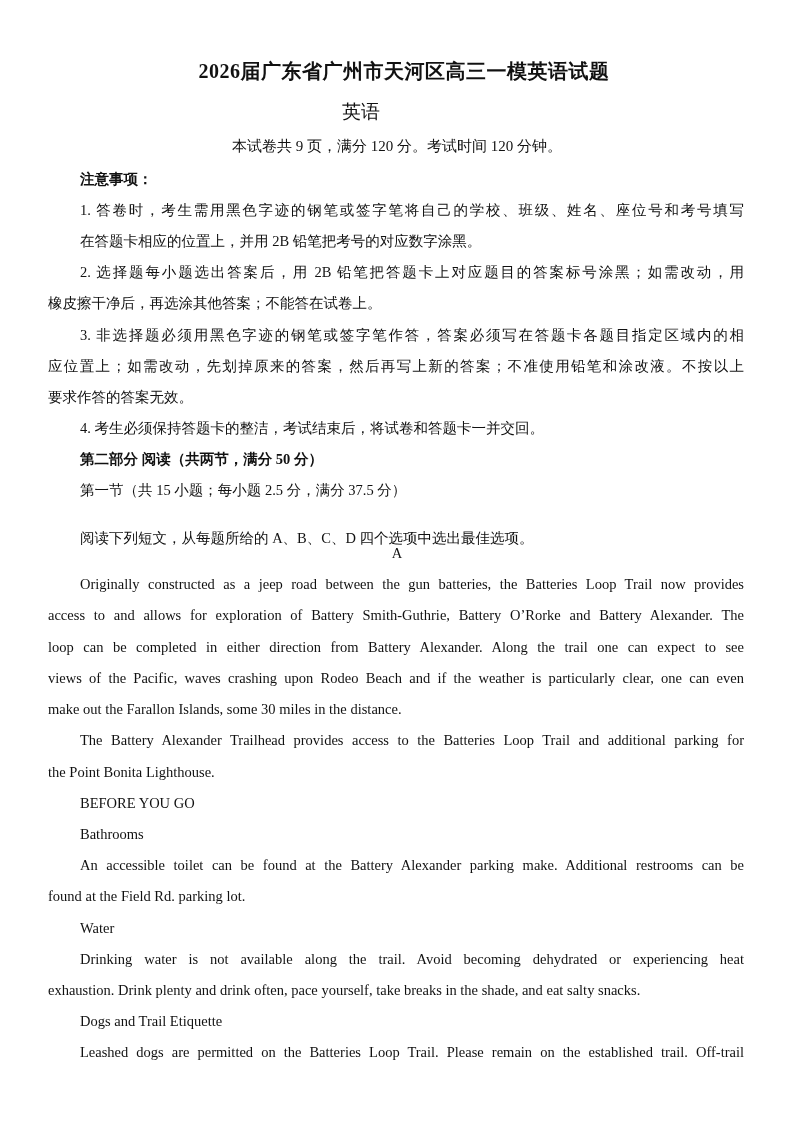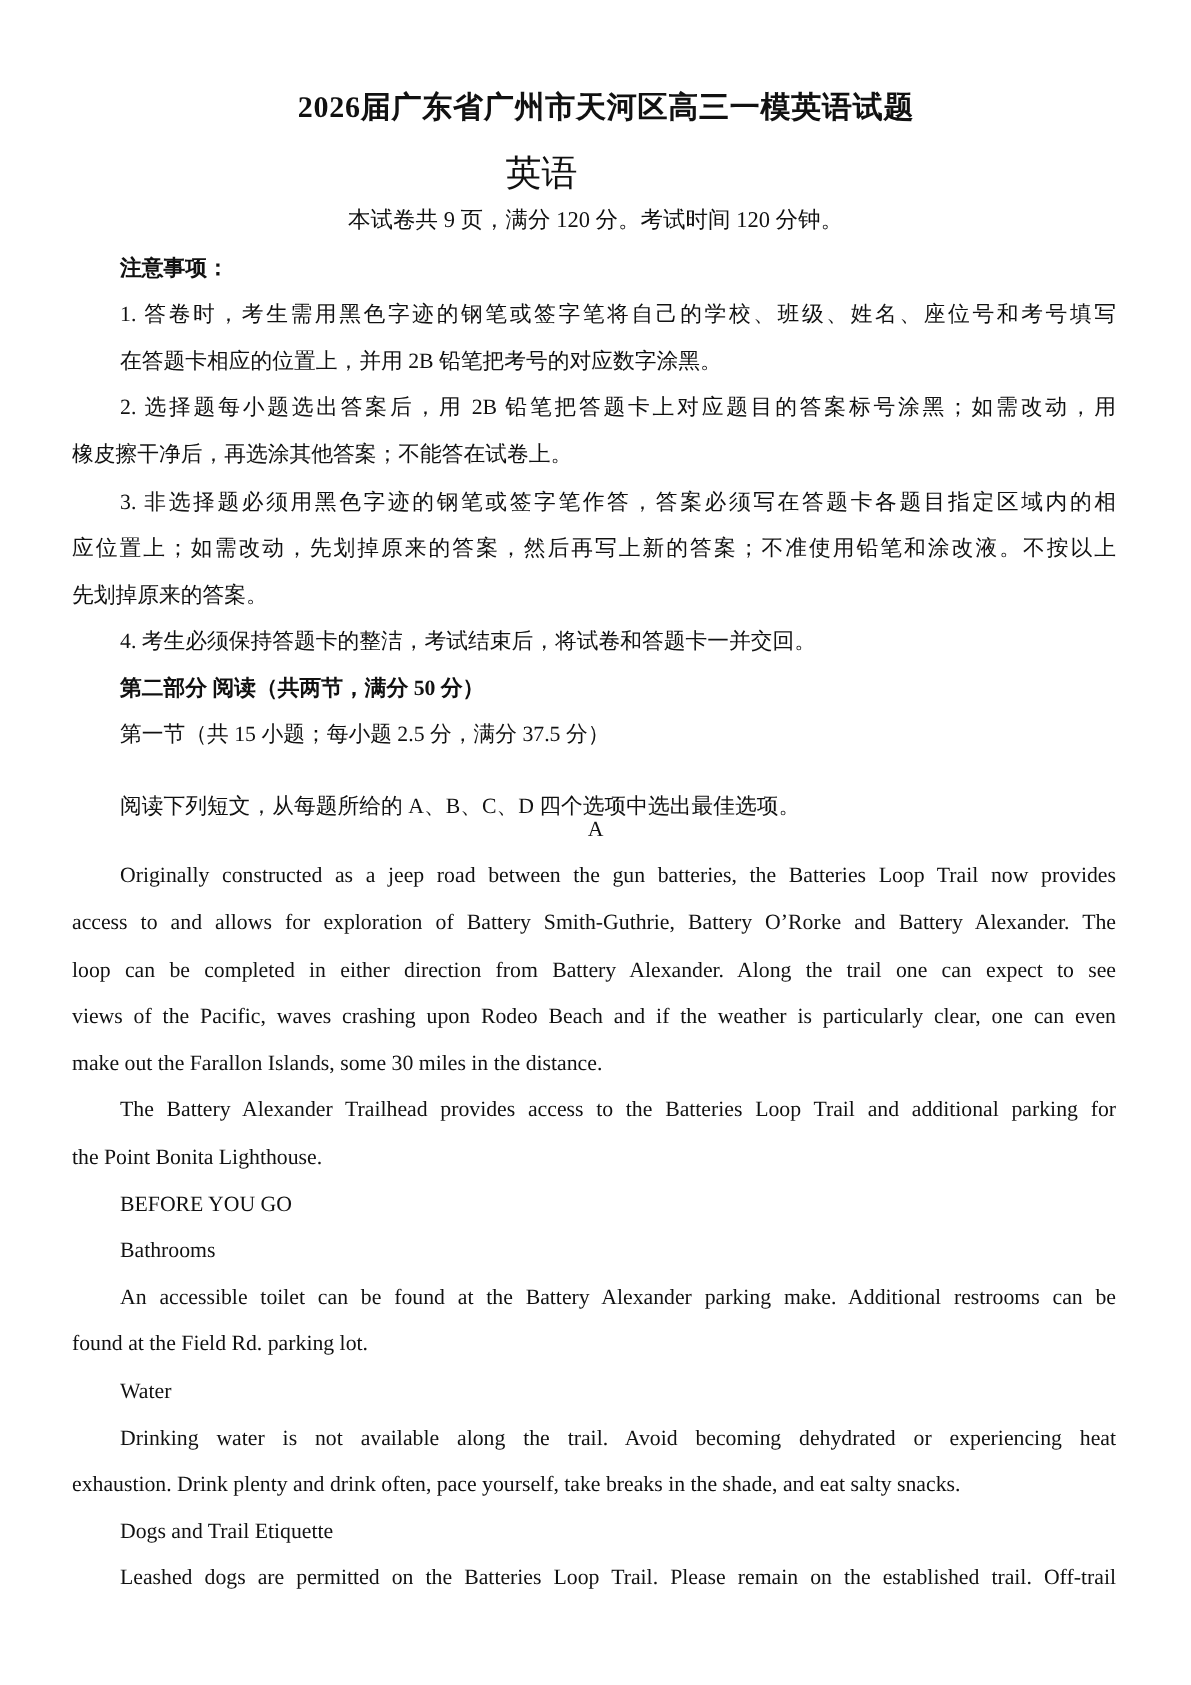--- a/index.html
+++ b/index.html
@@ -1,19 +1,19 @@
 <!DOCTYPE html>
 <html><head>
 <meta charset="utf-8">
 <style>
   html, body { margin: 0; padding: 0; background: #ffffff; }
   body { width: 794px; height: 1123px; position: relative; overflow: hidden; color: #111; font-family: "Liberation Serif", "DejaVu Serif", serif; }
   .page { position: absolute; left: 0; top: 0; width: 794px; height: 1123px; background: #fff; }
   .title { position: absolute; top: 58px; left: 0; width: 768px; text-align: center; font-size: 20px; font-weight: bold; letter-spacing: 0.5px; margin-left: 20px; }
-  .subtitle { position: absolute; top: 99px; left: 0; width: 722px; text-align: center; font-size: 24px; }
+  .subtitle { position: absolute; top: 99px; left: 0; width: 722px; text-align: center; font-size: 19px; }
   .exam-info { position: absolute; top: 137px; left: 0; width: 794px; text-align: center; font-size: 15px; }
   .line { position: absolute; left: 48px; width: 696px; font-size: 14.5px; white-space: nowrap; line-height: 20px; }
   .indent { left: 80px; width: 664px; }
   .justify { text-align: justify; text-align-last: justify; white-space: normal; }
   .bold { font-weight: bold; }
   .center { left: 0; width: 794px; text-align: center; }
 </style>
 </head>
 <body>
 
@@ -25,21 +25,21 @@
   <div class="line indent bold" style="top:169px;">注意事项：</div>
 
   <div class="line indent justify" style="top:200px;">1.   答卷时，考生需用黑色字迹的钢笔或签字笔将自己的学校、班级、姓名、座位号和考号填写</div>
   <div class="line" style="top:231px;margin-left:32px;">在答题卡相应的位置上，并用 2B 铅笔把考号的对应数字涂黑。</div>
 
   <div class="line indent justify" style="top:262px;">2.   选择题每小题选出答案后，用 2B 铅笔把答题卡上对应题目的答案标号涂黑；如需改动，用</div>
   <div class="line" style="top:293px;">橡皮擦干净后，再选涂其他答案；不能答在试卷上。</div>
 
   <div class="line indent justify" style="top:325px;">3.   非选择题必须用黑色字迹的钢笔或签字笔作答，答案必须写在答题卡各题目指定区域内的相</div>
   <div class="line justify" style="top:356px;">应位置上；如需改动，先划掉原来的答案，然后再写上新的答案；不准使用铅笔和涂改液。不按以上</div>
-  <div class="line" style="top:387px;">先划掉原来的答案。</div>
+  <div class="line" style="top:387px;">要求作答的答案无效。</div>
 
   <div class="line indent" style="top:418px;">4.   考生必须保持答题卡的整洁，考试结束后，将试卷和答题卡一并交回。</div>
 
   <div class="line indent bold" style="top:449px;">第二部分 阅读（共两节，满分 50 分）</div>
   <div class="line indent" style="top:480px;">第一节（共 15 小题；每小题 2.5 分，满分 37.5 分）</div>
   <div class="line indent" style="top:528px;">阅读下列短文，从每题所给的 A、B、C、D 四个选项中选出最佳选项。</div>
   <div class="line center" style="top:543px;">A</div>
 
   <div class="line indent justify" style="top:574px;">Originally  constructed  as a jeep road between the gun batteries, the Batteries  Loop Trail  now provides</div>
   <div class="line justify" style="top:605px;">access to and allows  for exploration  of Battery Smith-Guthrie,  Battery O’Rorke and Battery Alexander.  The</div>

